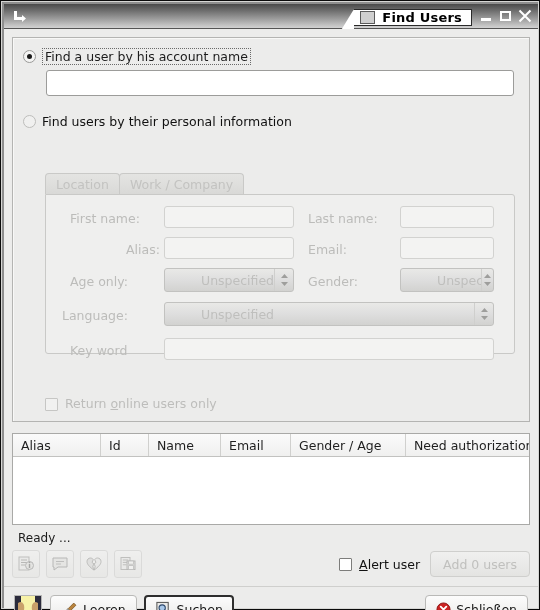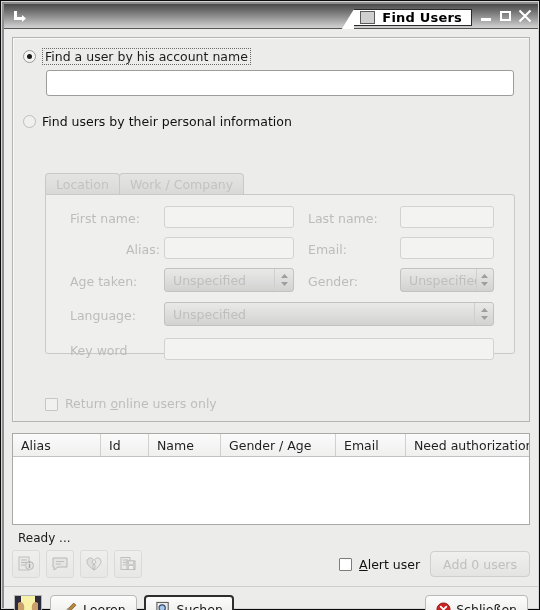--- a/index.html
+++ b/index.html
@@ -248,20 +248,21 @@
     align-items: center;
     cursor: default;
   }
   .combo-text {
     font-size: 12.5px;
     color: #bfbfbd;
     padding-left: 8px;
     flex: 1 1 auto;
     white-space: nowrap;
     overflow: hidden;
+    margin-left: 28px;
   }
   .combo-arrow {
     width: 18px;
     height: 100%;
     display: flex;
     align-items: center;
     justify-content: center;
     border-left: 1px solid #cfcfcd;
     position: relative;
   }
@@ -489,21 +490,21 @@
 
         <div class="field-label" style="left:262px; top:16px;">Last name:</div>
         <input class="inp" style="left: 354px; top: 11px; width: 94px;" type="text" value="">
 
         <div class="field-label" style="left:36px; top:47px;margin-left:44px;">Alias:</div>
         <input class="inp" style="left: 118px; top: 42px; width: 130px;" type="text" value="">
 
         <div class="field-label" style="left:262px; top:47px;">Email:</div>
         <input class="inp" style="left: 354px; top: 42px; width: 94px;" type="text" value="">
 
-        <div class="field-label" style="left:24px; top:79px;">Age taken:</div>
+        <div class="field-label" style="left:24px; top:79px;">Age only:</div>
         <div class="combo" style="left:118px; top:73px; width:130px;">
           <div class="combo-text">Unspecified</div>
           <div class="combo-arrow">
             <svg width="9" height="14" viewBox="0 0 9 14">
               <path d="M4.5 1 L8 5 H1 Z" fill="#9e9e9c"></path>
               <path d="M4.5 13 L8 9 H1 Z" fill="#9e9e9c"></path>
             </svg>
           </div>
         </div>
 
@@ -511,21 +512,21 @@
         <div class="combo" style="left:354px; top:73px; width:94px;">
           <div class="combo-text">Unspecified</div>
           <div class="combo-arrow">
             <svg width="9" height="14" viewBox="0 0 9 14">
               <path d="M4.5 1 L8 5 H1 Z" fill="#9e9e9c"></path>
               <path d="M4.5 13 L8 9 H1 Z" fill="#9e9e9c"></path>
             </svg>
           </div>
         </div>
 
-        <div class="field-label" style="left:24px; top:113px;">Language:</div>
+        <div class="field-label" style="left:16px; top:113px;">Language:</div>
         <div class="combo" style="left:118px; top:107px; width:330px;">
           <div class="combo-text">Unspecified</div>
           <div class="combo-arrow">
             <svg width="9" height="14" viewBox="0 0 9 14">
               <path d="M4.5 1 L8 5 H1 Z" fill="#9e9e9c"></path>
               <path d="M4.5 13 L8 9 H1 Z" fill="#9e9e9c"></path>
             </svg>
           </div>
         </div>
 
@@ -537,22 +538,22 @@
         <span class="chk"></span>
         <span class="chk-label"><span>Return </span><span class="mn">o</span><span>nline users only</span></span>
       </div>
     </div>
 
     <div class="listframe">
       <div class="listhdr">
         <div class="hcell" style="width:88px;">Alias</div>
         <div class="hcell" style="width:48px;">Id</div>
         <div class="hcell" style="width:72px;">Name</div>
+        <div class="hcell" style="width:70px;">Email</div>
         <div class="hcell" style="width:115px;">Gender / Age</div>
-        <div class="hcell" style="width:70px;">Email</div>
         <div class="hcell" style="width:123px;">Need authorization</div>
       </div>
       <div class="listbody"></div>
     </div>
 
     <div class="status">Ready ...</div>
 
     <div class="minibar">
       <div class="mbtn">
         <svg width="18" height="18" viewBox="0 0 18 18">

